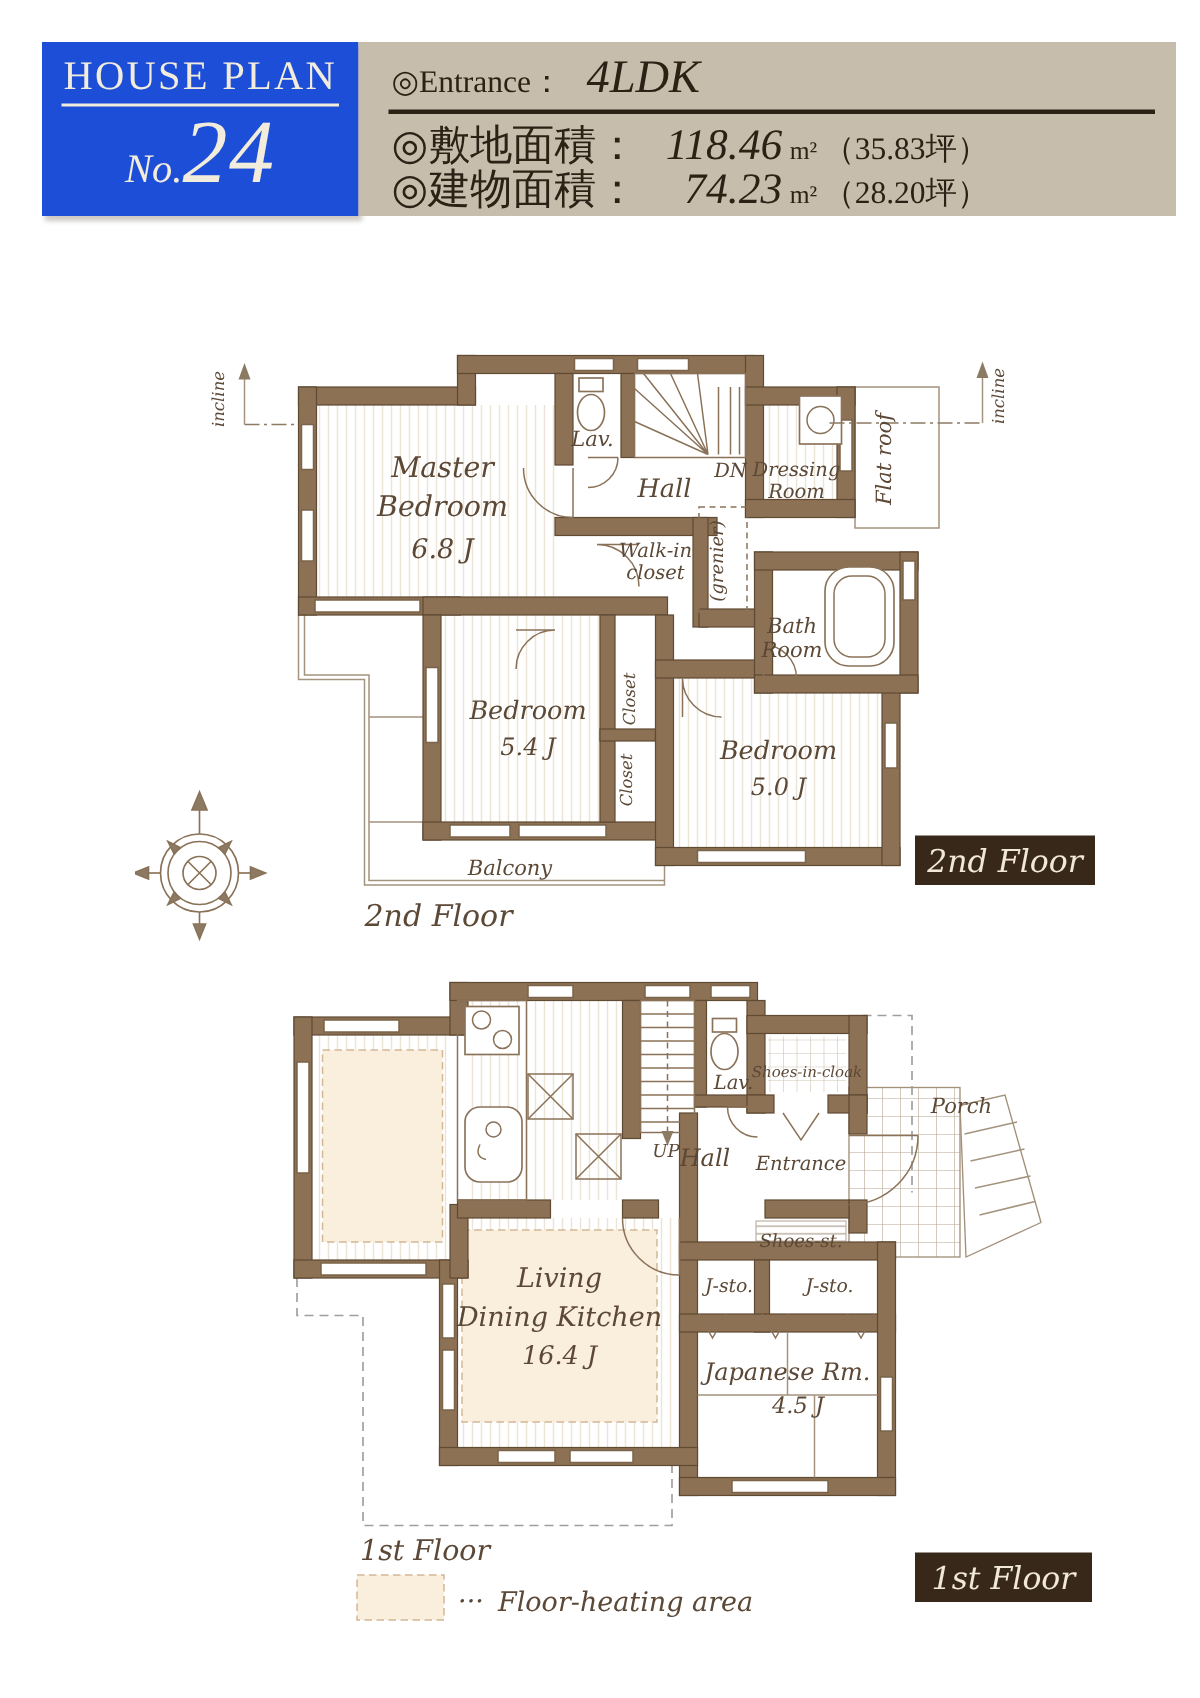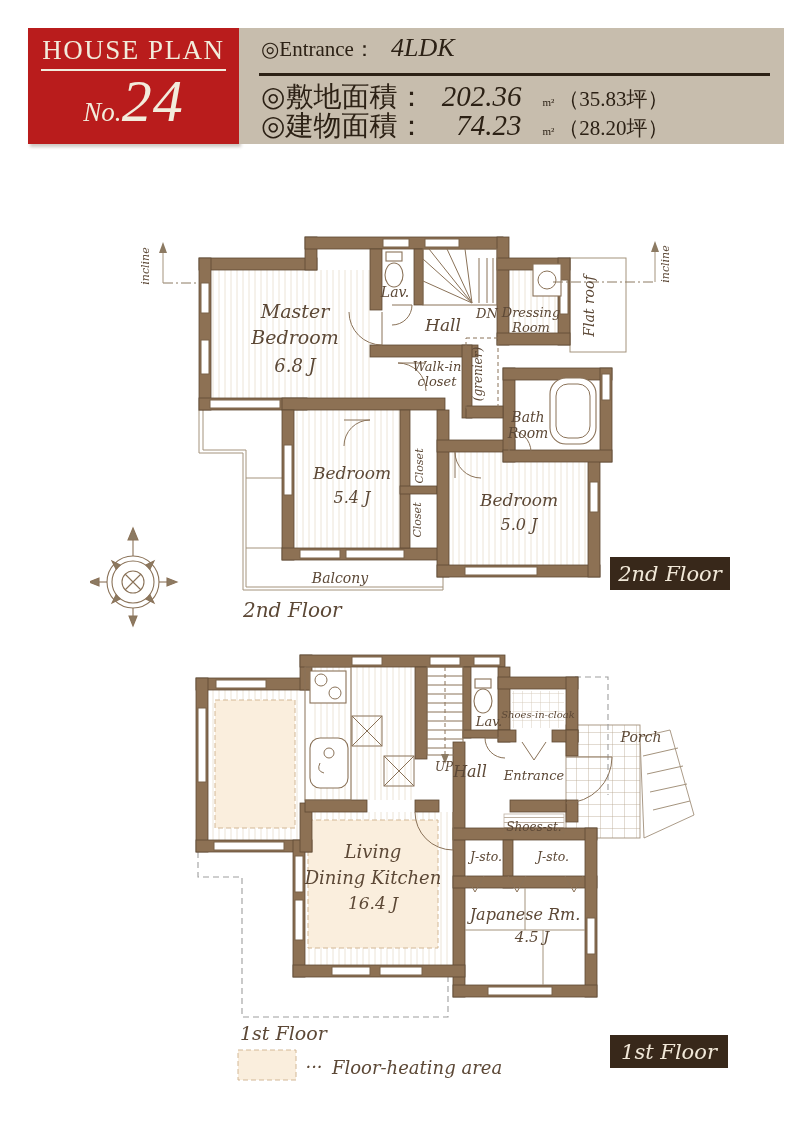--- a/index.html
+++ b/index.html
@@ -2,40 +2,40 @@
 <html><head>
 <meta charset="utf-8">
 <style>
   html,body{margin:0;padding:0;}
   body{width:800px;height:1132px;background:#ffffff;position:relative;
        font-family:"Liberation Serif","DejaVu Serif",serif;}
   .page{position:absolute;inset:0;overflow:hidden;}
 
   
   .hdr-left{position:absolute;left:28px;top:28px;width:211px;height:116px;
-            background:#b91c1c;color:#f2ecdc;text-align:center;
+            background:#1d4ed8;color:#f2ecdc;text-align:center;
             box-shadow:2px 3px 3px rgba(60,40,20,.25);}
   .hp-title{font-size:27px;letter-spacing:1.5px;margin-top:7px;}
   .hp-rule{height:2px;background:#f2ecdc;margin:3px 13px 0 13px;}
   .hp-no{font-style:italic;margin-top:-4px;white-space:nowrap;}
   .no-prefix{font-size:27px;}
   .no-val{font-size:60px;letter-spacing:1px;}
   .hdr-right{position:absolute;left:239px;top:28px;width:545px;height:116px;
              background:#c7bdad;color:#2c2115;}
   .pt-row{position:absolute;left:22px;top:5px;white-space:nowrap;}
   .pt-label{font-size:21px;}
-  .pt-value{font-style:italic;font-size:26px;margin-left:16px;}
+  .pt-value{font-style:italic;font-size:31px;margin-left:16px;}
   .info-rule{position:absolute;left:20px;right:14px;top:45px;height:3px;background:#2c2115;}
   .area-row{position:absolute;left:22px;white-space:nowrap;}
   .area-row.r1{top:50px;}
   .area-row.r2{top:79px;}
   .ar-label{font-size:28px;}
   .ar-value{display:inline-block;width:96px;text-align:right;
             font-style:italic;font-size:29px;}
-  .ar-unit{font-size:11px;margin-left:21px;}
+  .ar-unit{font-size:17px;margin-left:5px;}
   .ar-tsubo{font-size:21px;margin-left:4px;}
 
   
   .plan{position:absolute;}
   .w{fill:#8d7154;stroke:#5f4a34;stroke-width:0.8;}
   .win{fill:#ffffff;stroke:#7a6348;stroke-width:1;}
   .thin{fill:none;stroke:#8a7258;stroke-width:1;}
   .thin2{fill:none;stroke:#a4937d;stroke-width:1;}
   .fix{fill:#ffffff;stroke:#8a7258;stroke-width:1.1;}
   .heat{fill:#faeedd;stroke:#d3b896;stroke-width:1;stroke-dasharray:5 3;}
@@ -58,21 +58,21 @@
     <div class="hp-rule"></div>
     <div class="hp-no"><span class="no-prefix">No.</span><span class="no-val">24</span></div>
   </div>
 
   <div class="hdr-right">
     <div class="pt-row">
       <span class="pt-label">◎Entrance：</span><span class="pt-value">4LDK</span>
     </div>
     <div class="info-rule"></div>
     <div class="area-row r1">
-      <span class="ar-label">◎敷地面積：</span><span class="ar-value">202.36</span><span class="ar-unit">m²</span><span class="ar-tsubo">（35.83坪）</span>
+      <span class="ar-label">◎敷地面積：</span><span class="ar-value">118.46</span><span class="ar-unit">m²</span><span class="ar-tsubo">（35.83坪）</span>
     </div>
     <div class="area-row r2">
       <span class="ar-label">◎建物面積：</span><span class="ar-value">74.23</span><span class="ar-unit">m²</span><span class="ar-tsubo">（28.20坪）</span>
     </div>
   </div>
 
   <svg class="plan" style="left:90px;top:225px;" width="660" height="405" viewBox="90 225 660 405">
     <defs>
       <pattern id="hatch2" width="6" height="6" patternUnits="userSpaceOnUse">
         <path d="M3 0 V6" stroke="#ece4d7" stroke-width="1"></path>

